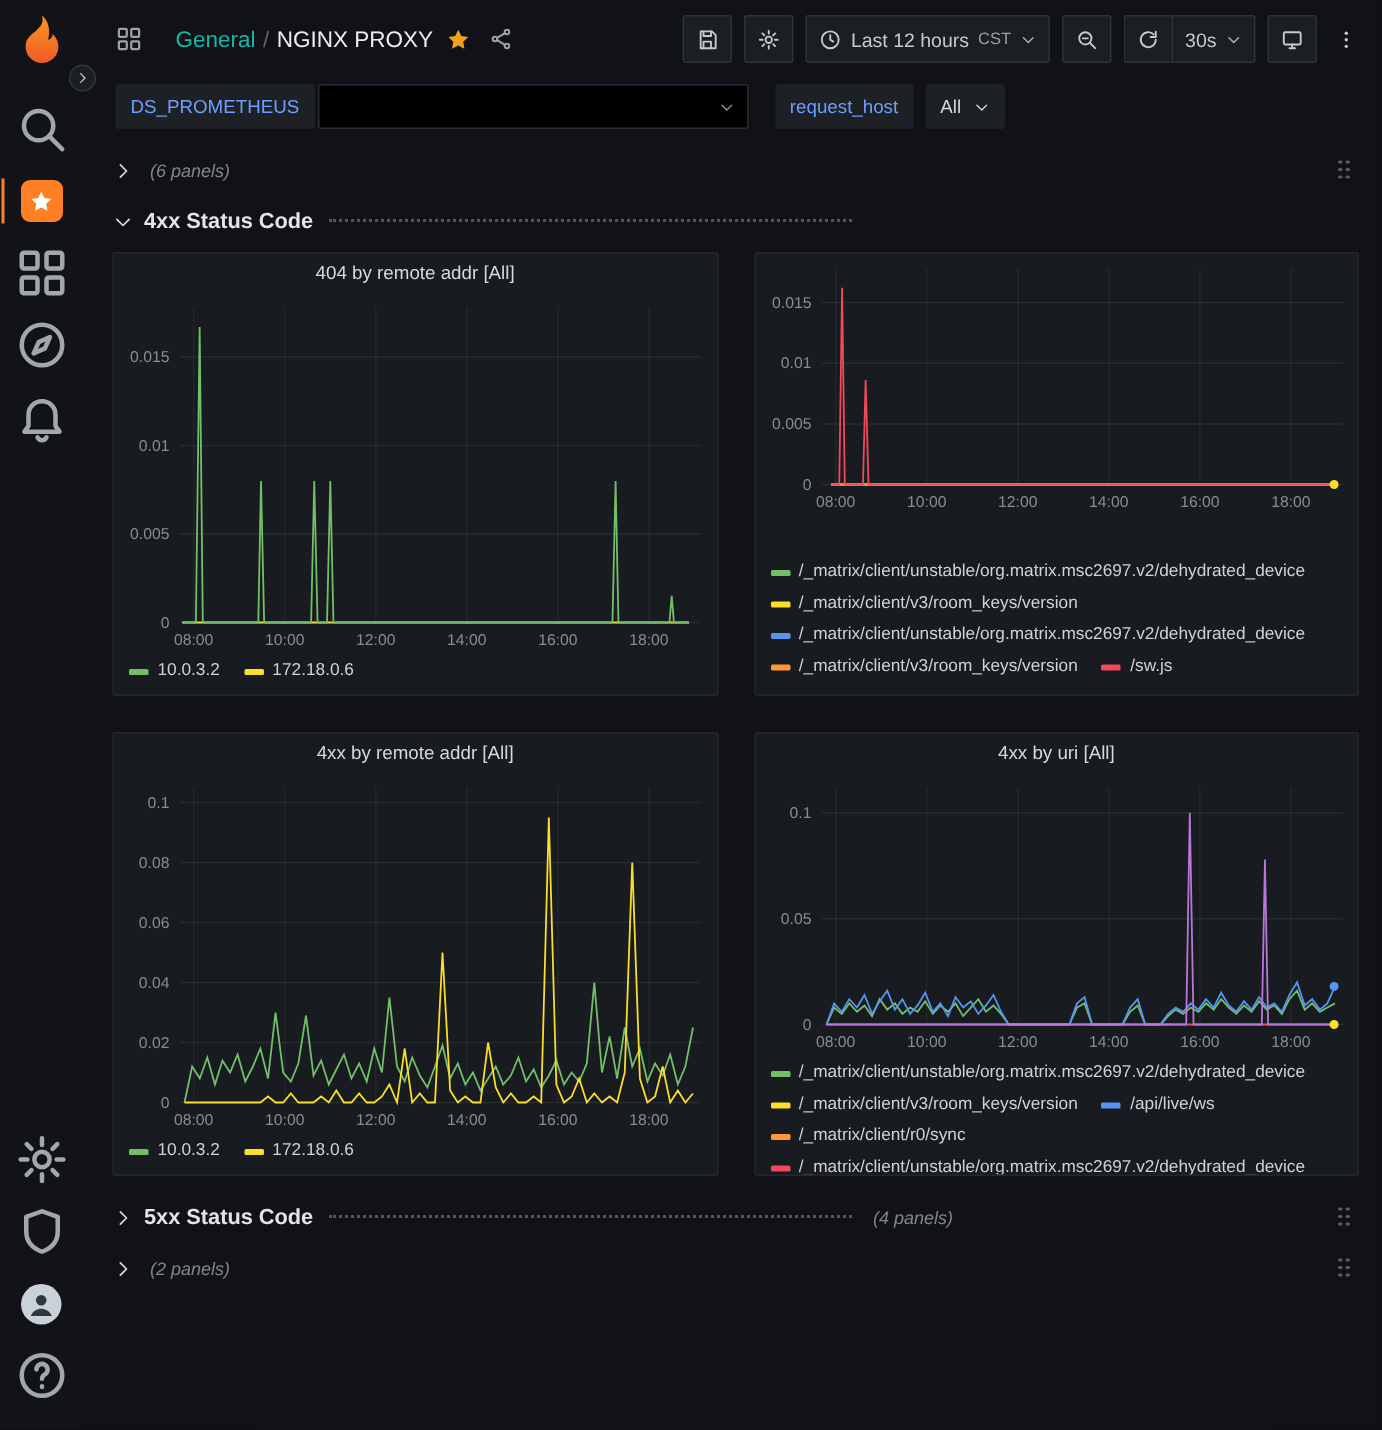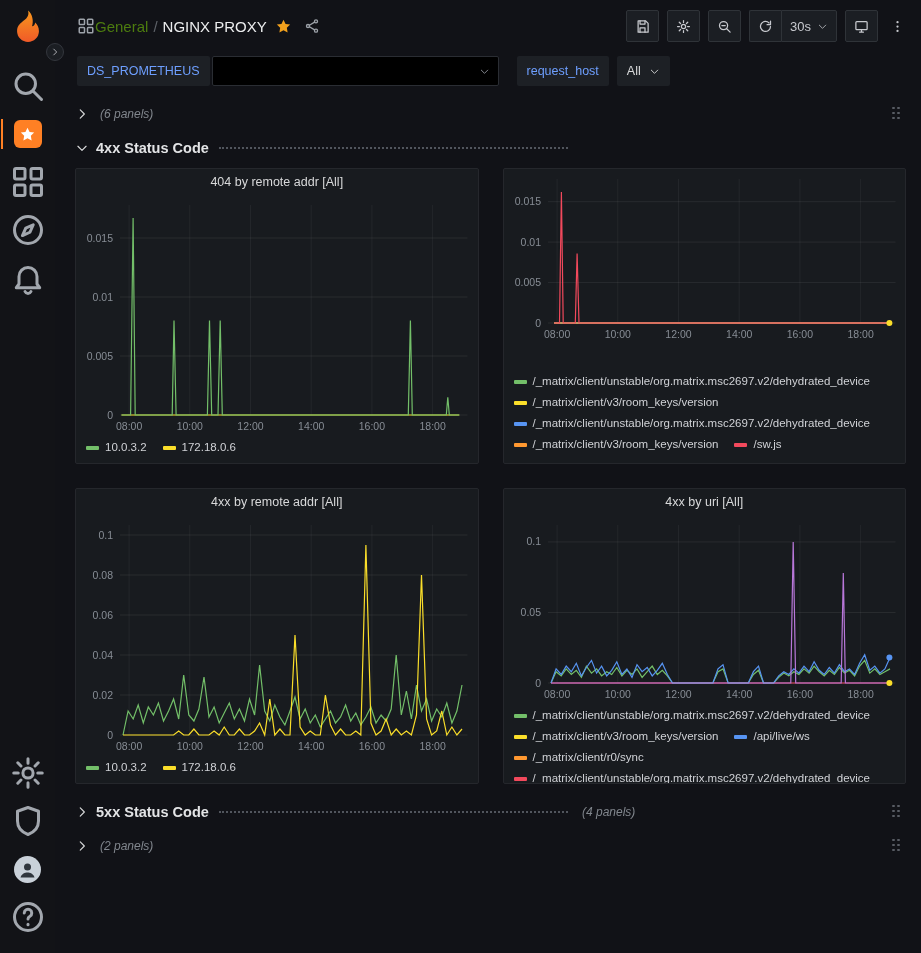--- a/index.html
+++ b/index.html
@@ -26,21 +26,21 @@
               background:#1b1e23;border:1px solid #33363d;color:#c7c9ce;display:flex;align-items:center;
               justify-content:center;padding:0;cursor:pointer;z-index:9;}
   .expand-btn svg{width:10px;height:10px;}
 
   
   .main{position:absolute;left:55px;top:0;right:0;bottom:0;display:flex;flex-direction:column;}
   .topbar{height:52px;display:flex;align-items:center;padding:0 12px 0 22px;flex:none;}
   .icn{display:inline-flex;}
   .icn svg{width:100%;height:100%;}
   .bc-icon{width:18px;height:18px;color:#9da2a9;}
-  .bc-section{font-size:15px;color:#4d7c0f;margin-left:0;cursor:pointer;}
+  .bc-section{font-size:15px;color:#14b8a6;margin-left:22px;cursor:pointer;}
   .bc-sep{color:#5f6369;margin:0 5px;font-size:15px;}
   .bc-title{font-size:15px;color:#ecedee;font-weight:500;cursor:pointer;}
   .star-gold{width:17px;height:17px;color:#f2a11d;margin-left:8px;cursor:pointer;}
   .share-ic{width:16px;height:16px;color:#9da2a9;margin-left:12px;cursor:pointer;}
   .top-spacer{flex:1;}
   .hbtn{height:32px;min-width:32px;display:flex;align-items:center;justify-content:center;gap:6px;
         background:#1b1e23;border:1px solid #2f3338;border-radius:2px;color:#c7c9ce;font-size:13px;
         padding:0 8px;cursor:pointer;margin-left:8px;font-family:inherit;}
   .hbtn .icn{width:15px;height:15px;color:#c7c9ce;}
   .hbtn .chev-sm{width:11px;height:11px;opacity:.85;}
@@ -229,20 +229,35 @@
           </span>
         </button>
       <button class="hbtn">
           <span class="icn">
             <svg viewBox="0 0 24 24" fill="none" stroke="currentColor" stroke-width="2" stroke-linecap="round" stroke-linejoin="round">
               <circle cx="12" cy="12" r="3.4"></circle>
               <path d="M12 2.5v3M12 18.5v3M2.5 12h3M18.5 12h3M5.2 5.2l2.1 2.1M16.7 16.7l2.1 2.1M18.8 5.2l-2.1 2.1M7.3 16.7l-2.1 2.1"></path>
             </svg>
           </span>
         </button>
+      <button class="hbtn">
+        <span class="icn">
+            <svg viewBox="0 0 24 24" fill="none" stroke="currentColor" stroke-width="2" stroke-linecap="round" stroke-linejoin="round">
+              <circle cx="12" cy="12" r="9"></circle>
+              <path d="M12 7v5l3.2 2"></path>
+            </svg>
+          </span>
+        <span>Last 12 hours</span>
+        <span class="tz">CST</span>
+        <span class="icn chev-sm">
+            <svg viewBox="0 0 24 24" fill="none" stroke="currentColor" stroke-width="2" stroke-linecap="round" stroke-linejoin="round">
+              <path d="M5 9l7 7 7-7"></path>
+            </svg>
+          </span>
+      </button>
       <button class="hbtn">
           <span class="icn">
             <svg viewBox="0 0 24 24" fill="none" stroke="currentColor" stroke-width="2" stroke-linecap="round" stroke-linejoin="round">
               <circle cx="10.5" cy="10.5" r="6.5"></circle>
               <path d="M15.5 15.5L21 21M7.8 10.5h5.4"></path>
             </svg>
           </span>
         </button>
       <div class="hgroup">
         <button class="hbtn">

